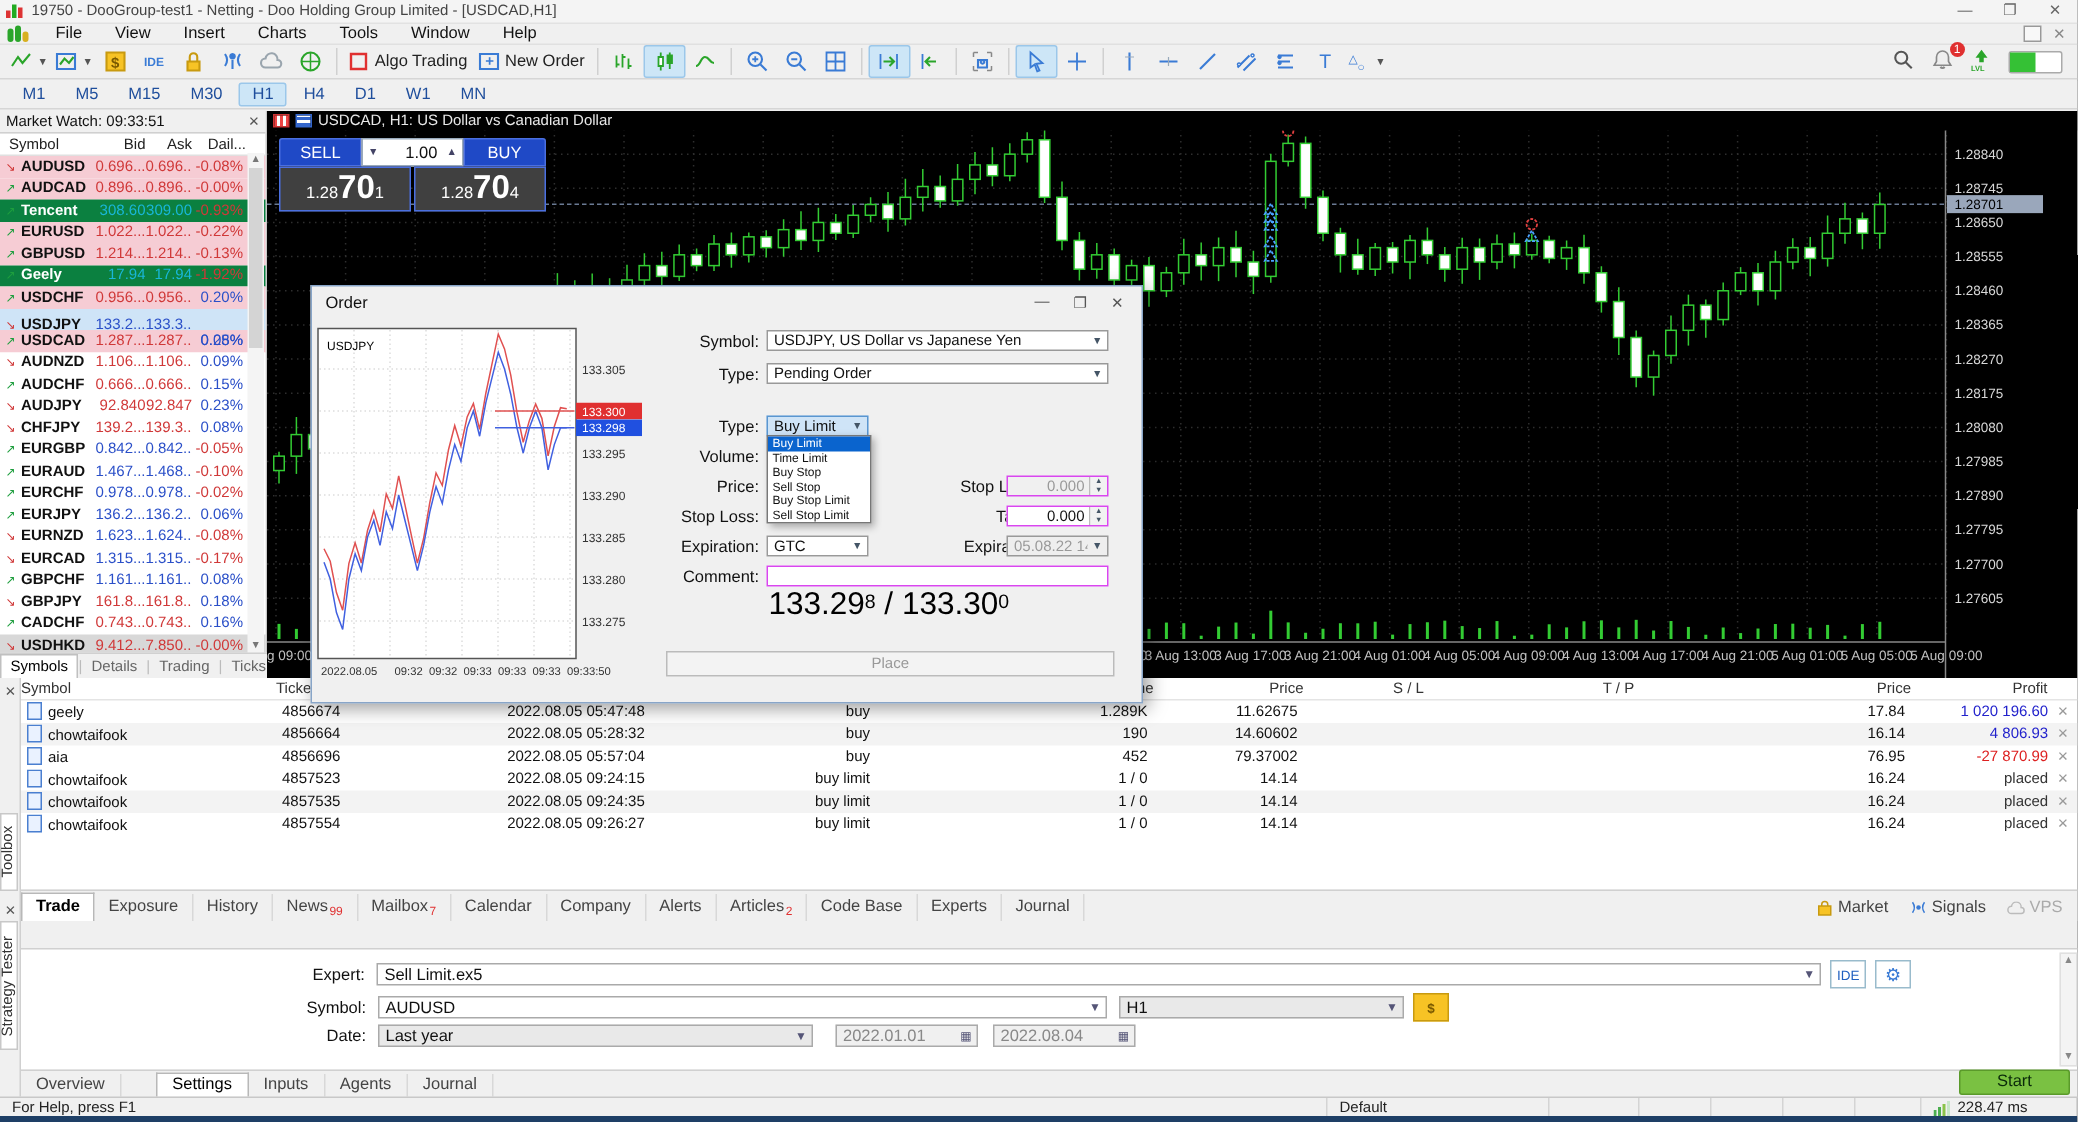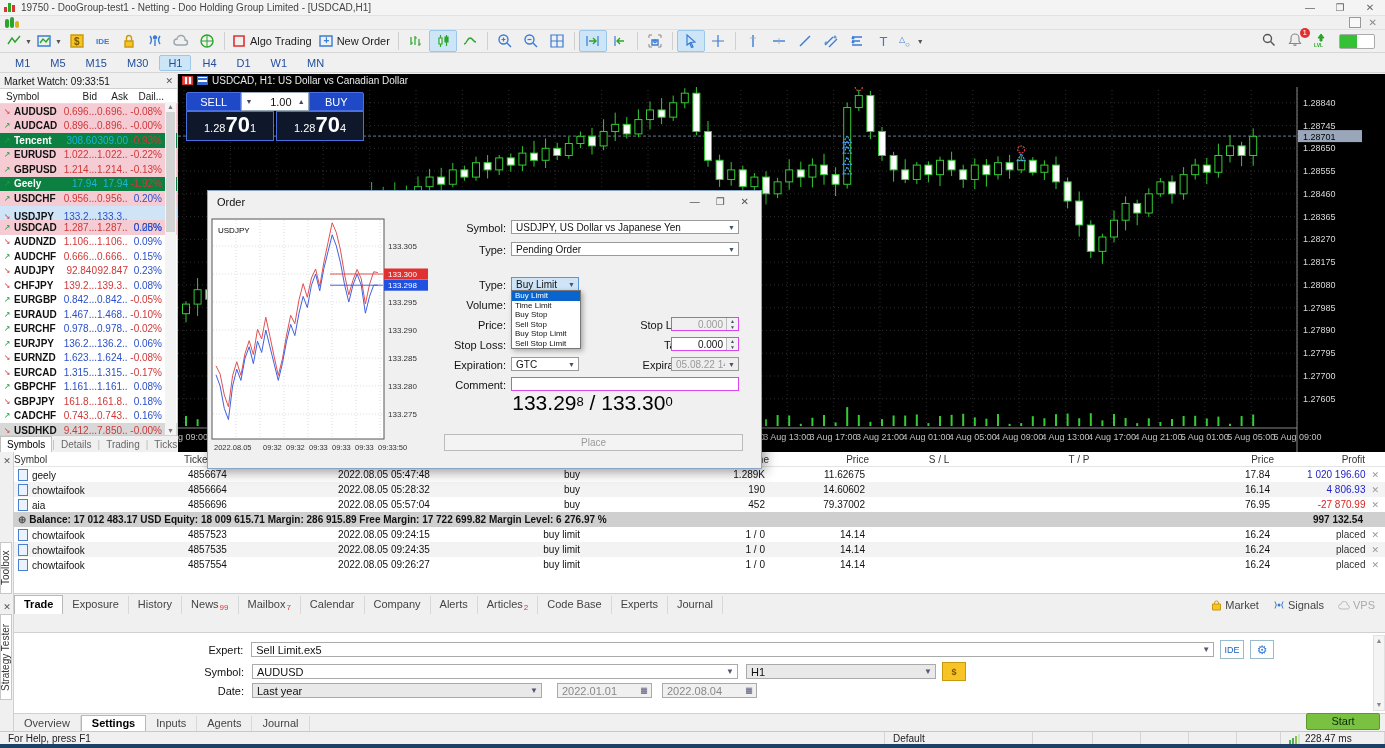--- a/index.html
+++ b/index.html
@@ -58,21 +58,21 @@
   #chart-head span{color:#e8e8e8;font-size:10px;}
   
   #oneclick{position:absolute;left:8px;top:18px;width:178px;height:48px;}
   #oc-top{display:flex;height:19px;}
   .oc-btn{background:#1f49c6;border:1px solid #4a6fe0;color:#fff;font-size:11px;display:flex;align-items:center;justify-content:center;}
   #oc-sell-btn{width:54px;border-radius:2px 0 0 0;}
   #oc-buy-btn{width:54px;margin-left:0;border-radius:0 2px 0 0;}
   #oc-vol{width:68px;background:#fff;border:1px solid #9ab;display:flex;align-items:center;font-size:11px;box-sizing:border-box;}
   #oc-vol .sp{width:13px;text-align:center;color:#446;font-size:7px;}
   #oc-vol .v{flex:1;text-align:right;padding-right:3px;}
-  .oc-price{width:88px;height:28px;background:#0f172a;border:1px solid #4a6fe0;color:#fff;display:flex;align-items:baseline;justify-content:center;}
+  .oc-price{width:88px;height:28px;background:#404040;border:1px solid #4a6fe0;color:#fff;display:flex;align-items:baseline;justify-content:center;}
   .oc-price .small{font-size:11px;}
   .oc-price .big{font-size:22px;font-weight:bold;line-height:26px;}
   .oc-price .sup{font-size:11px;vertical-align:super;}
   #oc-bottom{display:flex;gap:2px;}
   
   #gutter{left:0;top:452px;width:14px;height:280px;background:#f0f0f0;border-right:1px solid #d0d0d0;box-sizing:border-box;}
   .vlabel{writing-mode:vertical-lr;transform:rotate(180deg);font-size:10px;color:#333;background:#fff;border:1px solid #c8c8c8;padding:4px 0;text-align:center;width:12px;box-sizing:border-box;}
   .gx{font-size:9px;color:#555;text-align:center;width:14px;}
   #toolbox{left:14px;top:452px;width:1371px;height:162px;background:#fff;}
   #tb-head{height:14px;display:grid;align-items:center;border-bottom:1px solid #e4e4e4;color:#333;font-size:10px;background:#fff;}
@@ -99,21 +99,21 @@
   .trow{position:absolute;display:flex;align-items:center;}
   .tlabel{width:230px;text-align:right;padding-right:8px;color:#111;}
   .combo{background:#fff;border:1px solid #aaa;height:15px;display:flex;align-items:center;box-sizing:border-box;}
   .combo .cv{flex:1;padding:0 4px;overflow:hidden;white-space:nowrap;}
   .combo .ch{width:14px;text-align:center;color:#557;font-size:8px;border-left:1px solid transparent;}
   .combo.gray{background:#e9e9e9;}
   .combo.disabled{background:#f0f0f0;color:#888;}
   .sqbtn{width:22px;height:17px;border:1px solid #9bc;background:#fff;color:#2060c0;font-size:9px;display:flex;align-items:center;justify-content:center;margin-left:6px;}
   #tester-tabs{position:absolute;left:0;bottom:0;width:1371px;height:18px;background:#f0f0f0;border-top:1px solid #d0d0d0;display:flex;align-items:flex-end;font-size:11px;color:#444;}
   .ts-tab{padding:1px 10px;height:14px;border-right:1px solid #d8d8d8;}
-  .ts-tab.active{background:#fff;border:1px solid #b8b8b8;border-bottom:none;font-weight:bold;color:#000;}
+  .ts-tab.active{background:#fff;border:1px solid #b8b8b8;border-bottom:none;font-weight:normal;color:#000;margin-left:23px;}
   #start-btn{position:absolute;right:5px;bottom:2px;width:72px;height:15px;background:#7ac142;border:1px solid #5a9a2a;color:#0a2a0a;text-align:center;line-height:15px;font-size:11px;border-radius:2px;}
   #tester-scroll{position:absolute;right:0;top:2px;width:12px;height:76px;background:#f4f4f4;border:1px solid #e0e0e0;box-sizing:border-box;}
   #tester-scroll div{text-align:center;font-size:7px;color:#888;line-height:10px;}
   
   #statusbar{left:0;top:731px;width:1385px;height:13px;background:#f0f0f0;border-top:1px solid #c8c8c8;display:flex;align-items:center;font-size:10px;color:#222;}
   .sseg{height:13px;line-height:13px;padding:0 8px;border-right:1px solid #d4d4d4;box-sizing:border-box;}
   #taskstrip{left:0;top:744px;width:1385px;height:4px;background:#1e3f66;}
   
   #dialog{left:207px;top:190px;width:553px;height:277px;background:#f0f0f0;border:1px solid #88a5c8;box-shadow:3px 3px 12px rgba(0,0,0,.4);}
   #dlg-title{height:21px;display:flex;align-items:center;padding-left:9px;font-size:11px;color:#111;}
@@ -155,20 +155,21 @@
       <span class="winbtn">✕</span>
     </span>
   </div>
 
   <div class="abs" id="menubar">
     <span class="mt5logo">
       <i style="left:1px;top:2px;height:9px;background:#2aa52a;"></i>
       <i style="left:6px;top:0;height:11px;background:#2aa52a;"></i>
       <i style="left:11px;top:4px;height:7px;background:#d8b020;"></i>
     </span>
+    <span id="menu-items"><span class="menu-item">File</span><span class="menu-item">View</span><span class="menu-item">Insert</span><span class="menu-item">Charts</span><span class="menu-item">Tools</span><span class="menu-item">Window</span><span class="menu-item">Help</span></span>
     <span class="childbtns">
       <span class="childbtn"></span>
       <span class="childx">✕</span>
     </span>
   </div>
 
   <div class="abs" id="toolbar">
       <span class="tbtn">
         <svg width="16" height="16" viewBox="0 0 16 16">
           <path d="M2 11 L6 5 L9 9 L14 3" stroke="#2aa52a" fill="none" stroke-width="1.4"></path>
@@ -1020,24 +1021,20 @@
           <span class="c ">4856696</span>
           <span class="c ctr">2022.08.05 05:57:04</span>
           <span class="c r">buy</span>
           <span class="c r">452</span>
           <span class="c r">79.37002</span>
           <span class="c ctr"></span>
           <span class="c ctr"></span>
           <span class="c r">76.95</span>
           <span class="c r" style="padding-right: 6px;"><span class="profit-neg">-27 870.99</span><span class="rowx">✕</span></span>
         </div>
-        <div id="tb-balance">
-          <span class="bt"><span style="color:#555;">⊕</span> <span>Balance: 17 012 483.17 USD   Equity: 18 009 615.71   Margin: 286 915.89   Free Margin: 17 722 699.82   Margin Level: 6 276.97 %</span></span>
-          <span class="bp">997 132.54</span>
-        </div>
         <div class="tb-row" style="grid-template-columns: 170px 110px 180px 110px 185px 100px 140px 140px 125px 1fr;">
           <span class="c "><span class="doc"></span>chowtaifook</span>
           <span class="c ">4857523</span>
           <span class="c ctr">2022.08.05 09:24:15</span>
           <span class="c r">buy limit</span>
           <span class="c r">1 / 0</span>
           <span class="c r">14.14</span>
           <span class="c ctr"></span>
           <span class="c ctr"></span>
           <span class="c r">16.24</span>

